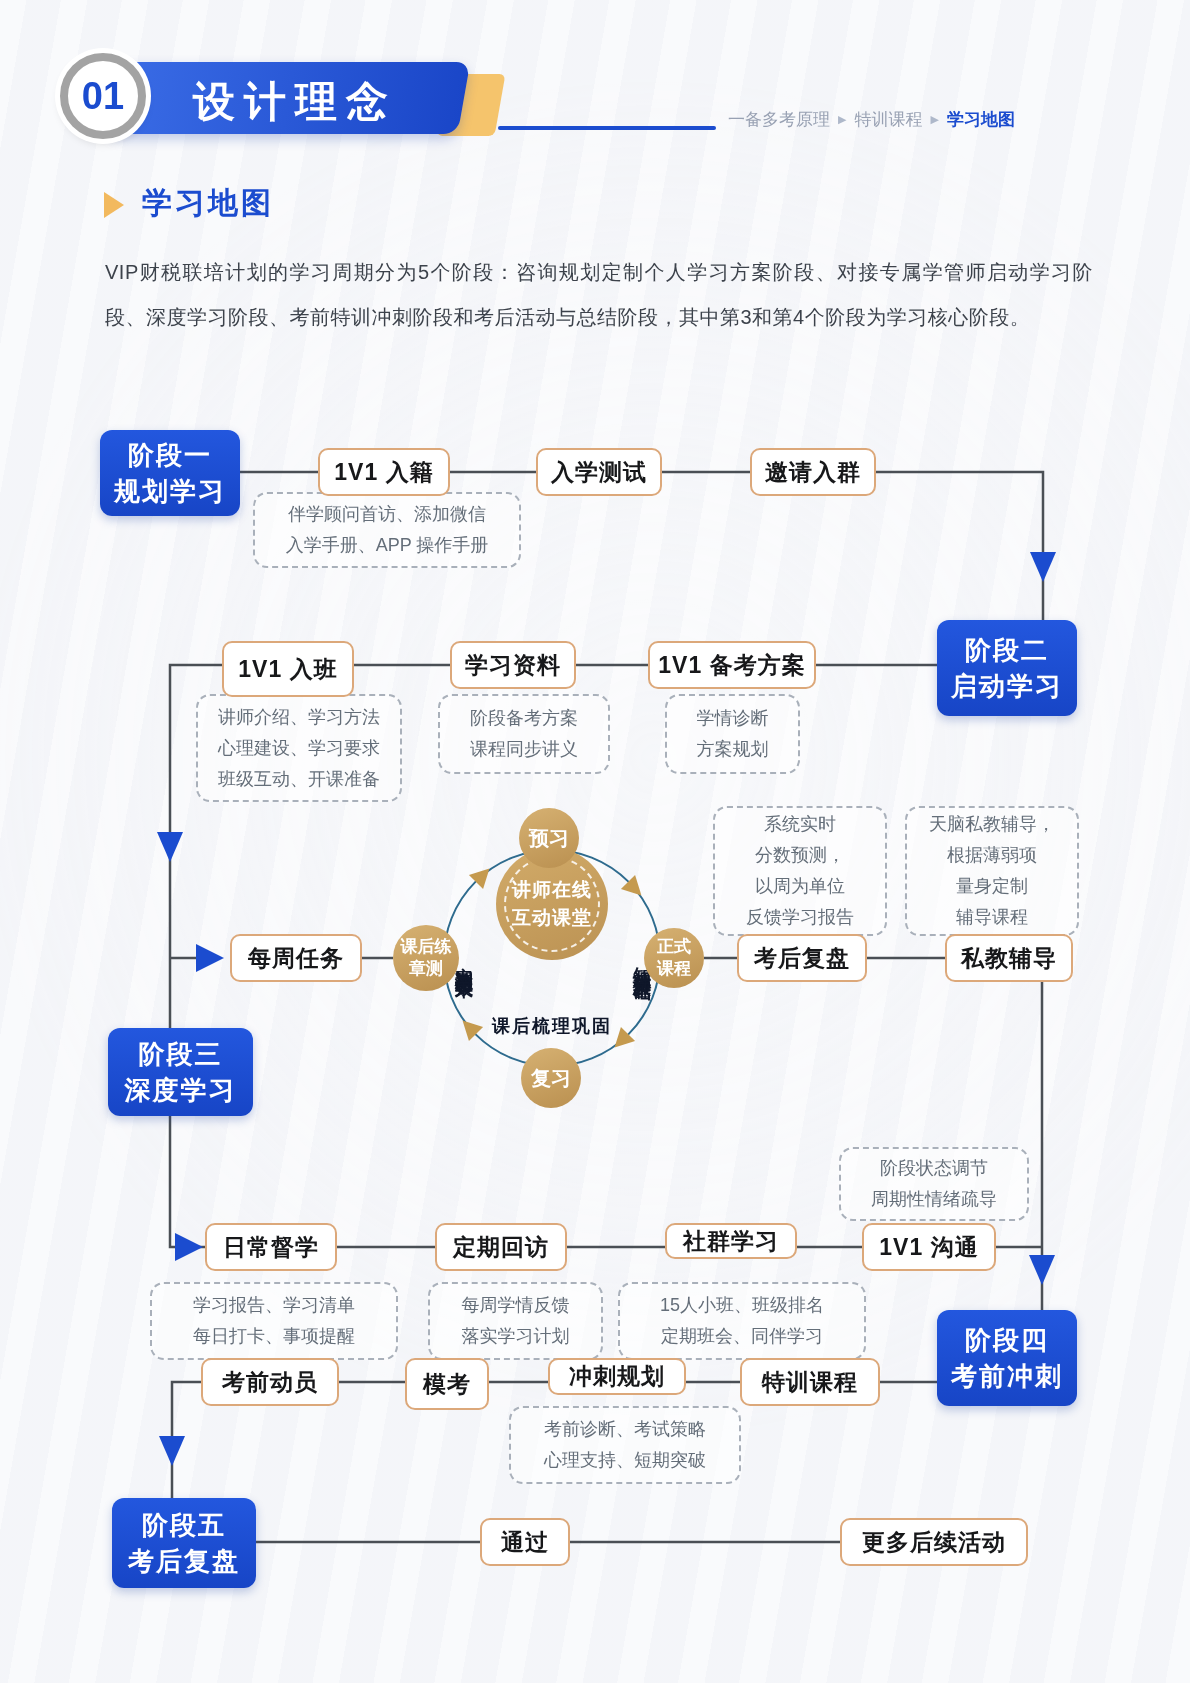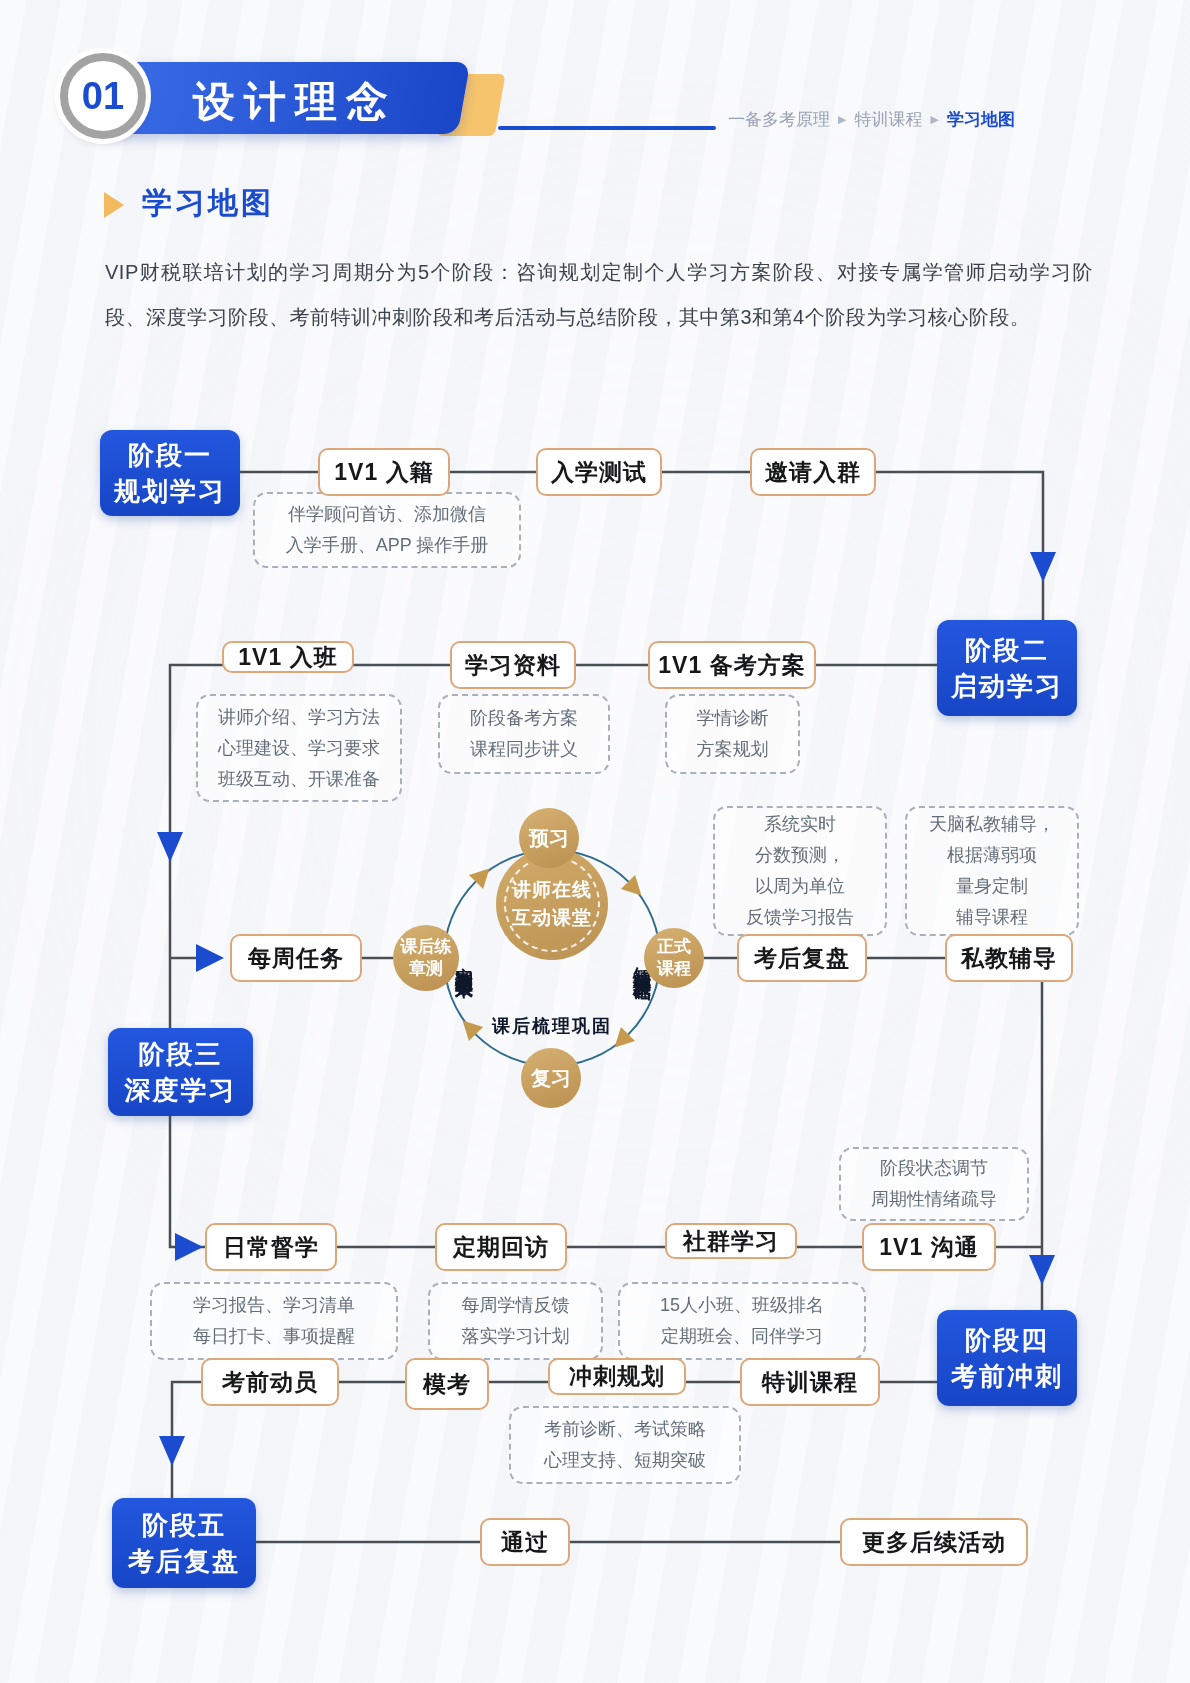--- a/index.html
+++ b/index.html
@@ -147,21 +147,21 @@
   <div class="abs stage" style="left:108px;top:1028px;width:145px;height:88px;">阶段三
 深度学习</div>
   <div class="abs stage" style="left:937px;top:1310px;width:140px;height:96px;">阶段四
 考前冲刺</div>
   <div class="abs stage" style="left:112px;top:1498px;width:144px;height:90px;">阶段五
 考后复盘</div>
 
   <div class="abs node" style="left:318px;top:448px;width:132px;height:48px;">1V1 入籍</div>
   <div class="abs node" style="left:536px;top:448px;width:126px;height:48px;">入学测试</div>
   <div class="abs node" style="left:750px;top:448px;width:126px;height:48px;">邀请入群</div>
-  <div class="abs node" style="left:222px;top:641px;width:132px;height:32px;">1V1 入班</div>
+  <div class="abs node" style="left:222px;top:641px;width:132px;height:56px;">1V1 入班</div>
   <div class="abs node" style="left:450px;top:641px;width:126px;height:48px;">学习资料</div>
   <div class="abs node" style="left:648px;top:641px;width:168px;height:48px;">1V1 备考方案</div>
   <div class="abs node" style="left:230px;top:934px;width:132px;height:48px;">每周任务</div>
   <div class="abs node" style="left:737px;top:934px;width:130px;height:48px;">考后复盘</div>
   <div class="abs node" style="left:945px;top:934px;width:128px;height:48px;">私教辅导</div>
   <div class="abs node" style="left:205px;top:1223px;width:132px;height:48px;">日常督学</div>
   <div class="abs node" style="left:435px;top:1223px;width:132px;height:48px;">定期回访</div>
   <div class="abs node" style="left:665px;top:1223px;width:132px;height:36px;">社群学习</div>
   <div class="abs node" style="left:862px;top:1223px;width:134px;height:48px;">1V1 沟通</div>
   <div class="abs node" style="left:201px;top:1358px;width:138px;height:48px;">考前动员</div>

